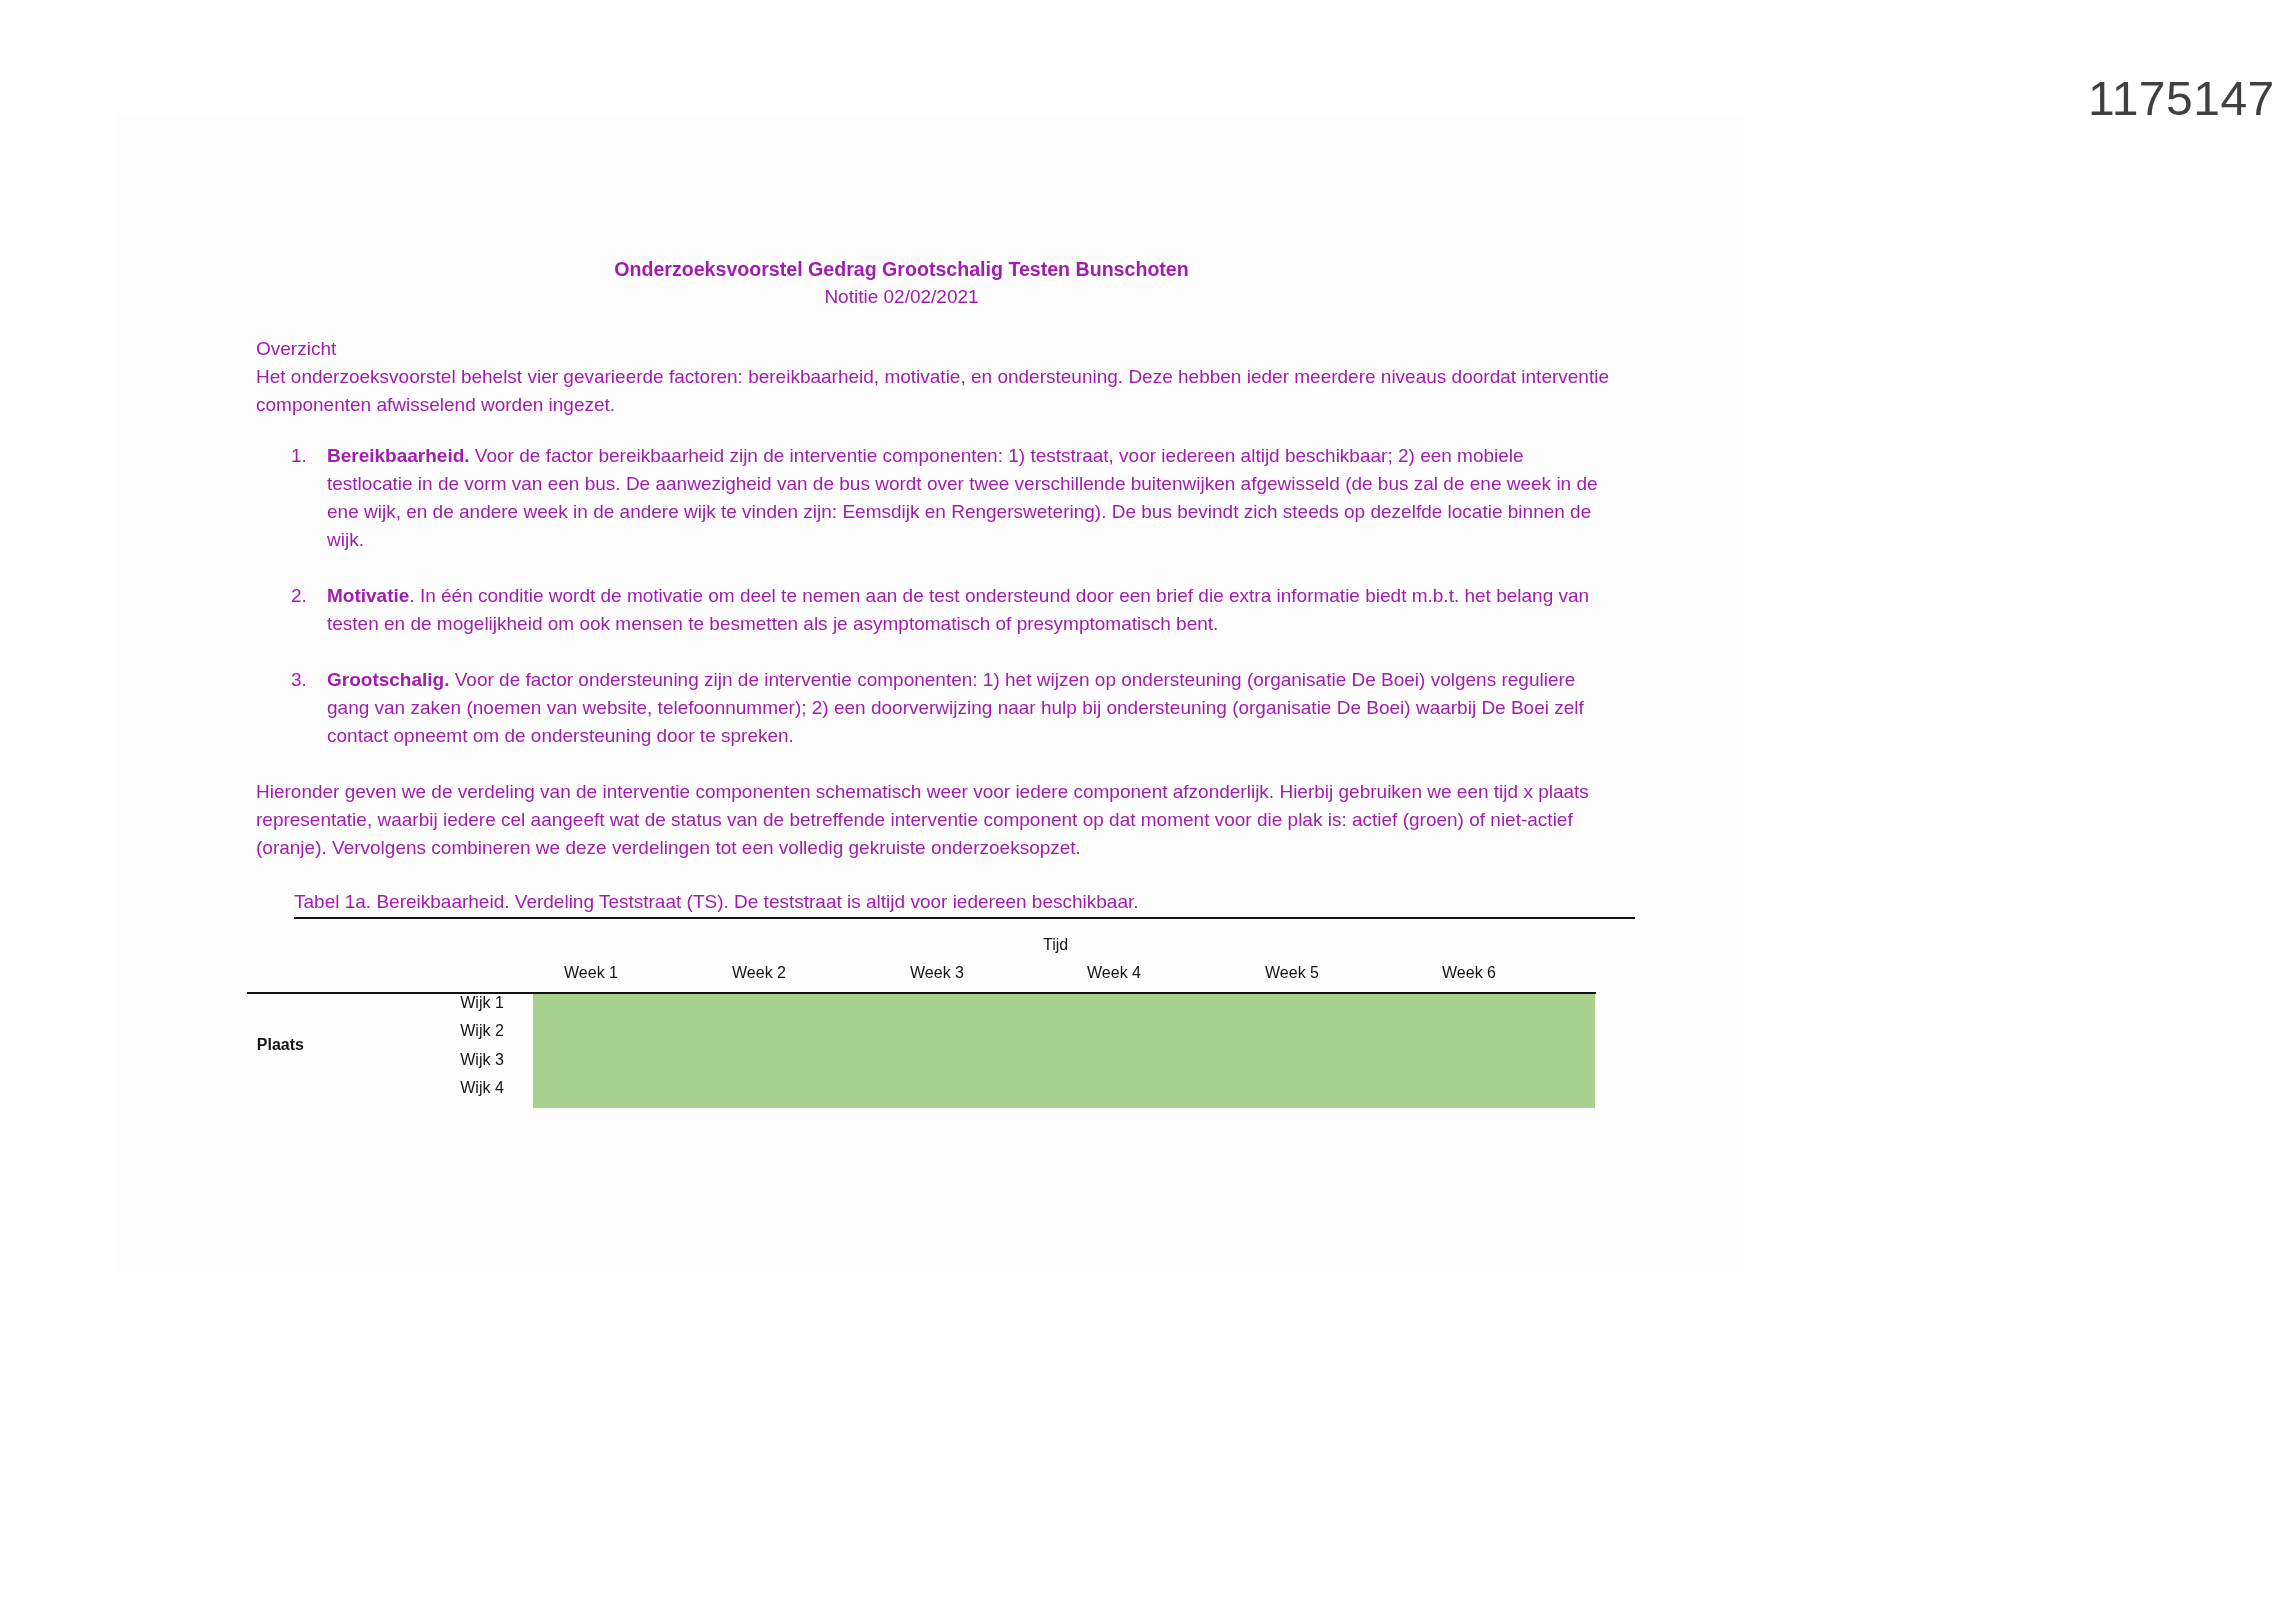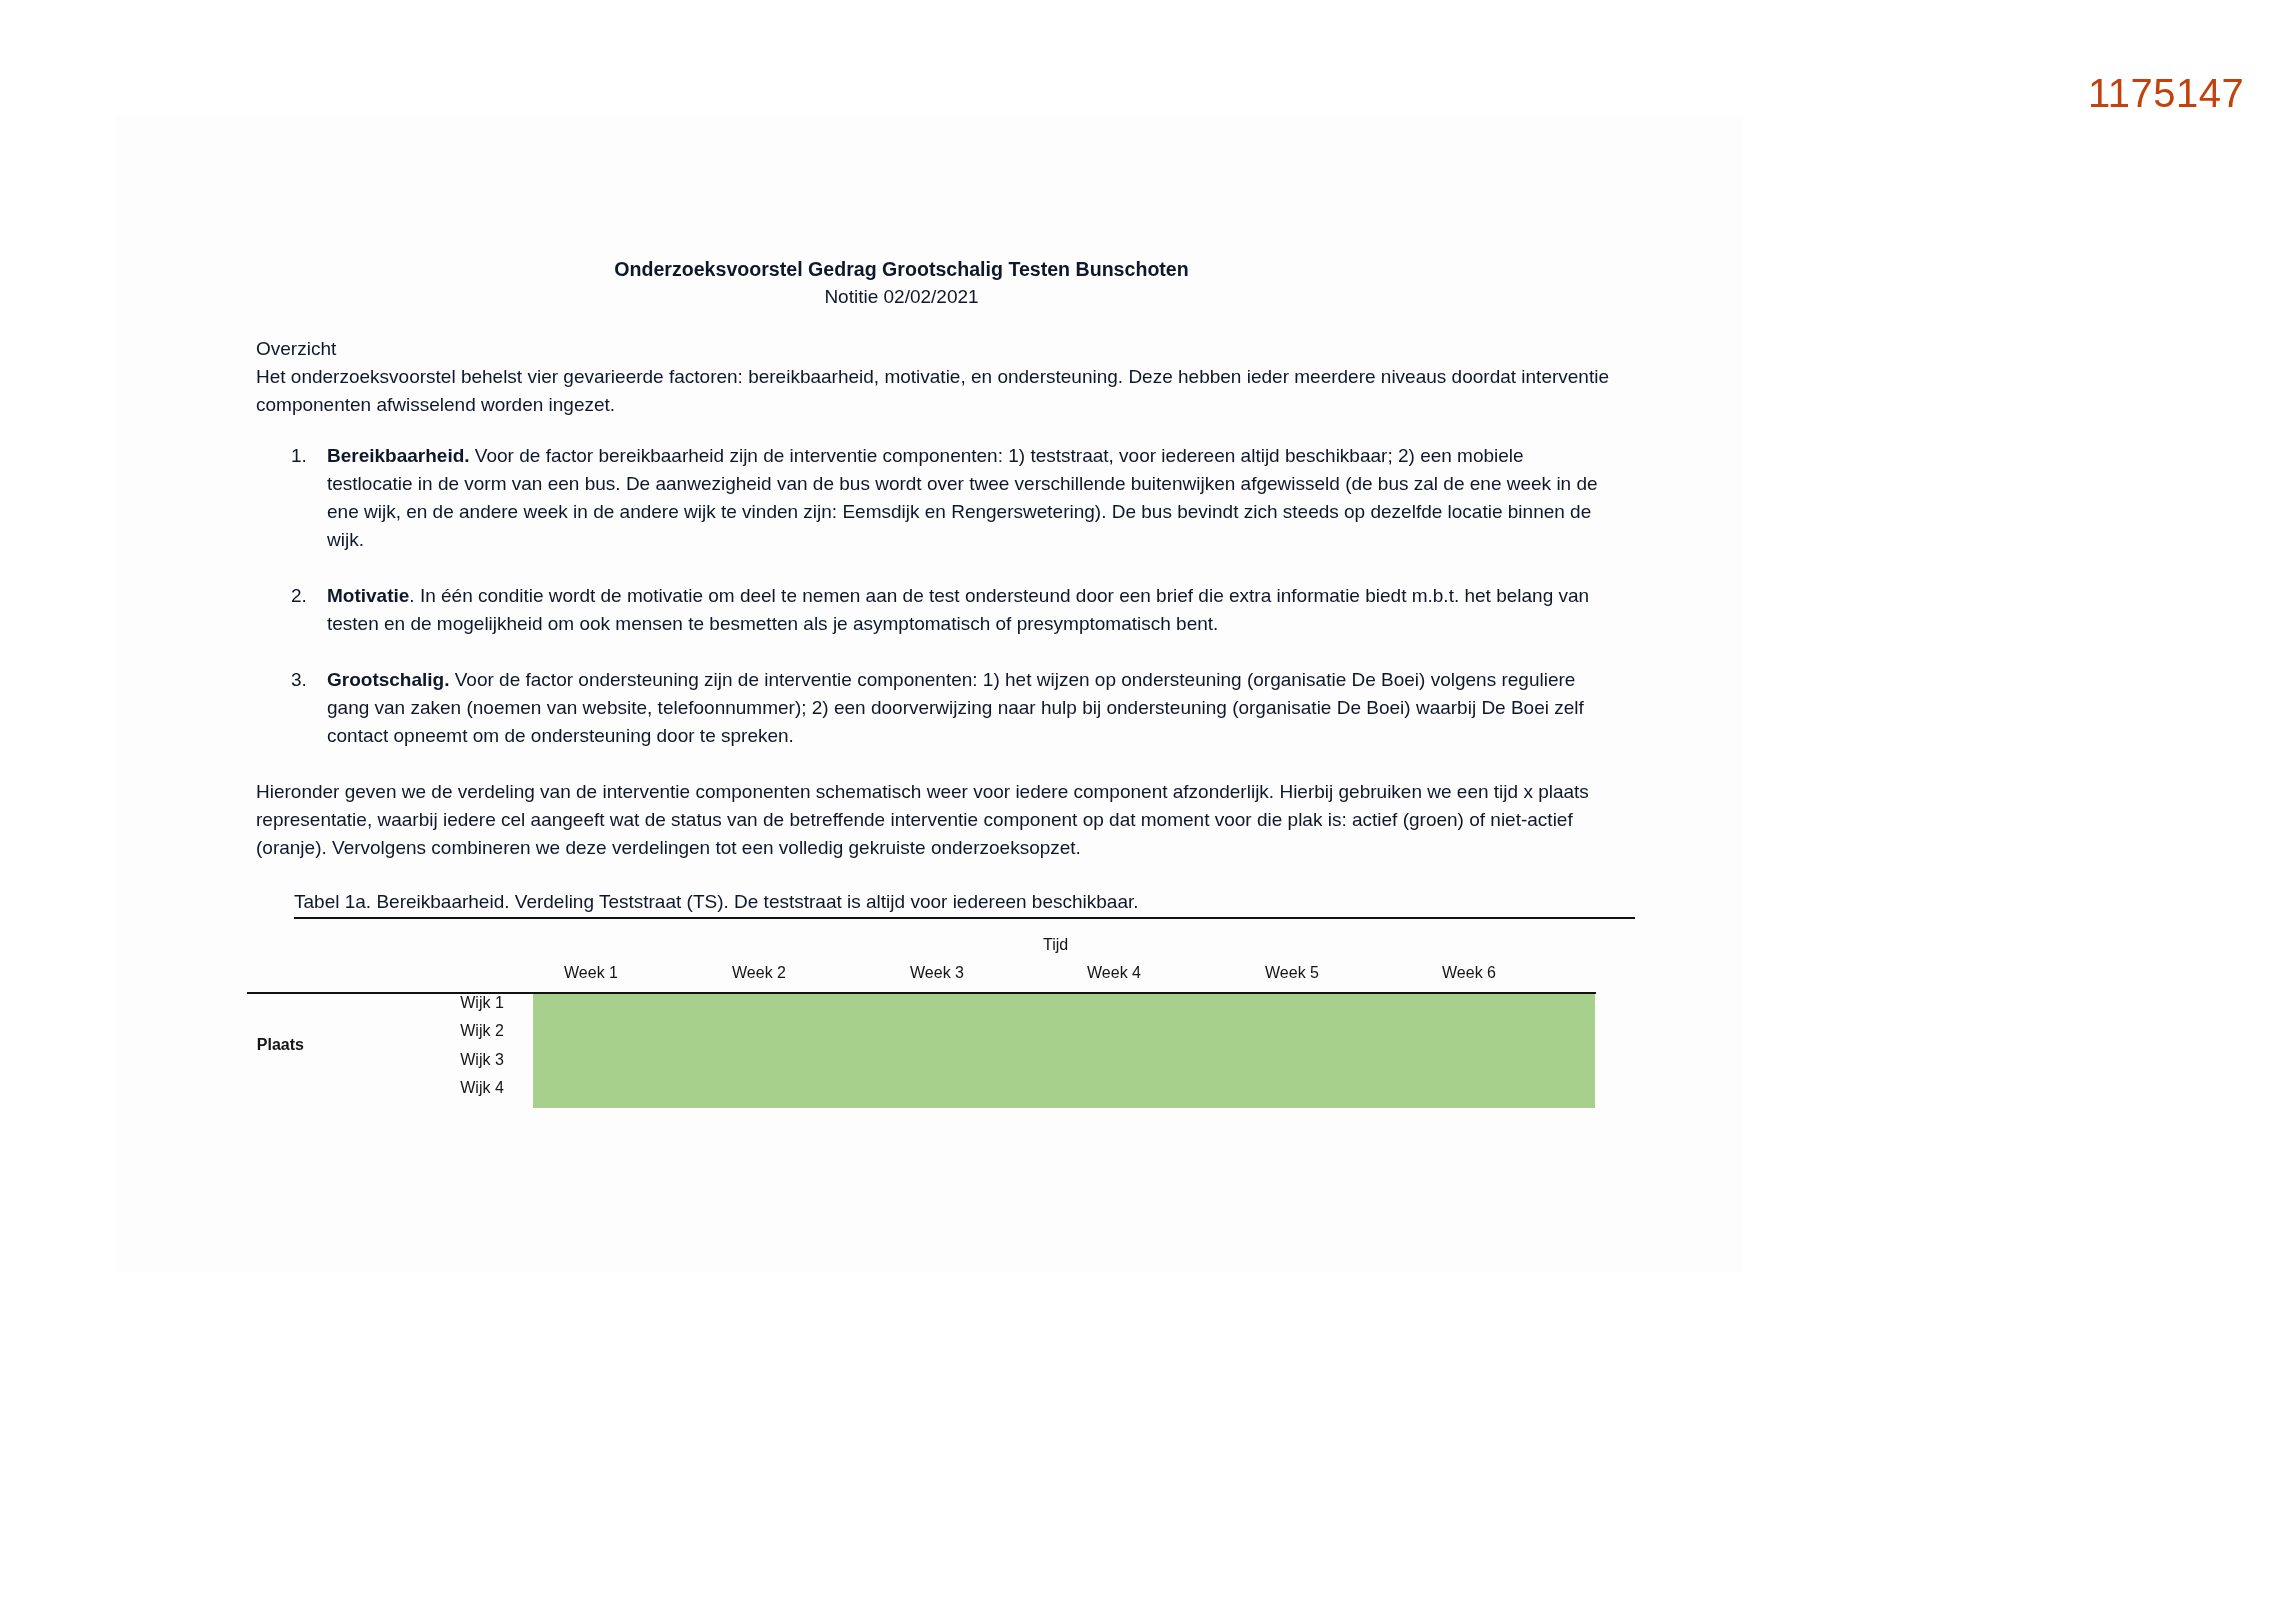--- a/index.html
+++ b/index.html
@@ -21,33 +21,33 @@
       top: 115px;
       width: 1627px;
       height: 1157px;
       background: #fdfdfd;
     }
     .doc-id {
       position: absolute;
       left: 2088px;
       top: 71px;
       font-family: "Liberation Sans", sans-serif;
-      font-size: 40px;
-      color: #c2410c;
+      font-size: 48px;
+      color: #404040;
       letter-spacing: 0.5px;
     }
     .content {
       position: absolute;
       left: 256px;
       top: 255px;
       width: 1353px;
       font-family: "Liberation Sans", "DejaVu Sans", sans-serif;
       font-size: 19px;
       line-height: 28px;
-      color: #0f172a;
+      color: #a21caf;
     }
     .title-block {
       text-align: center;
       width: 1353px;
       margin-left: -31px;
     }
     .title-main {
       font-weight: bold;
       font-size: 19.6px;
     }

